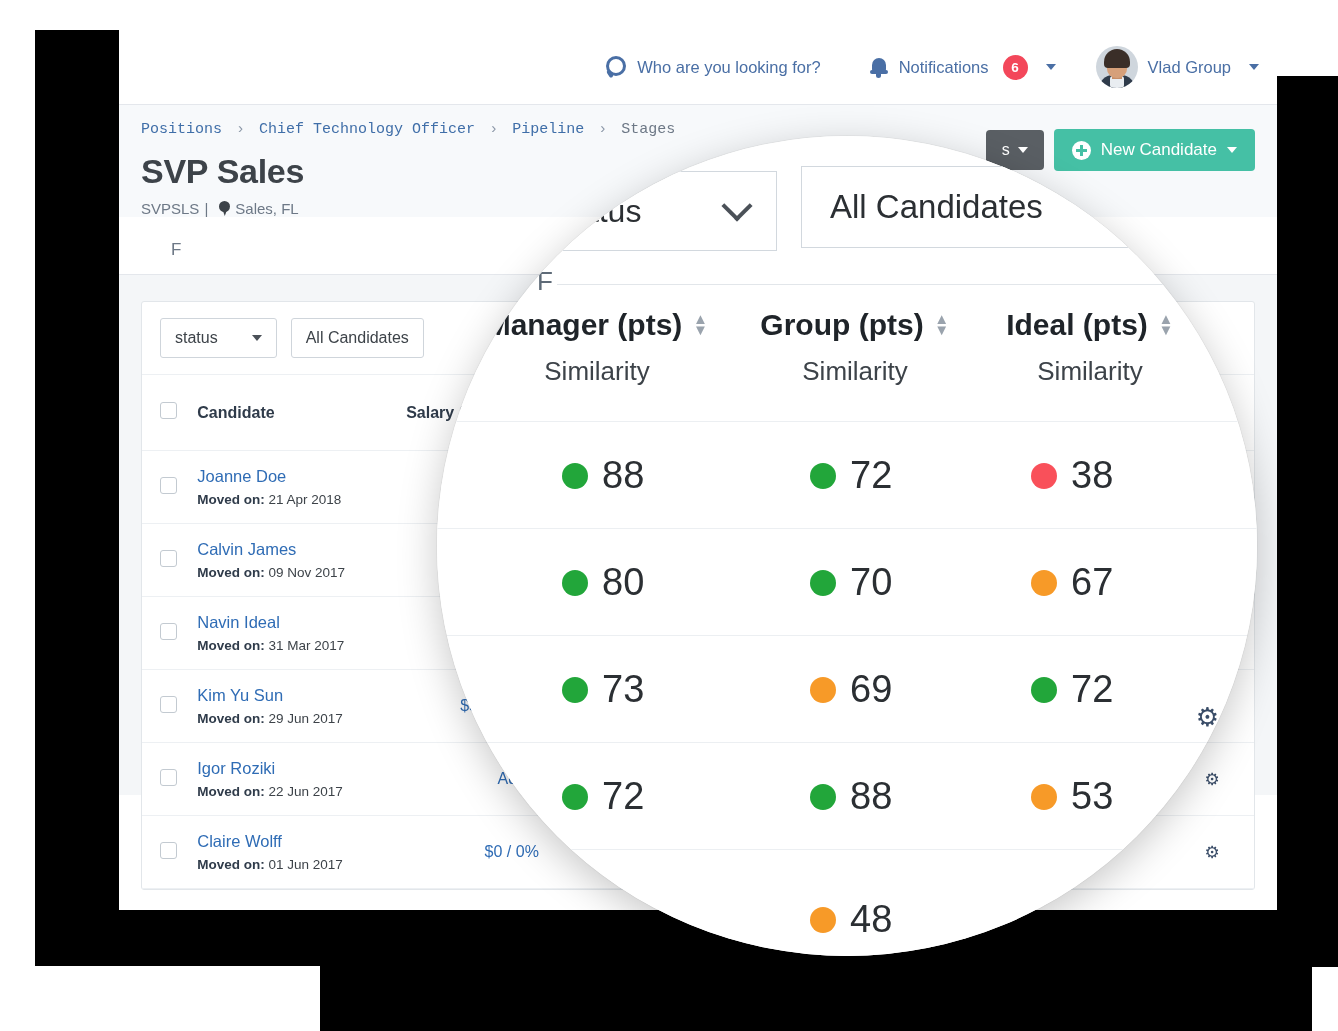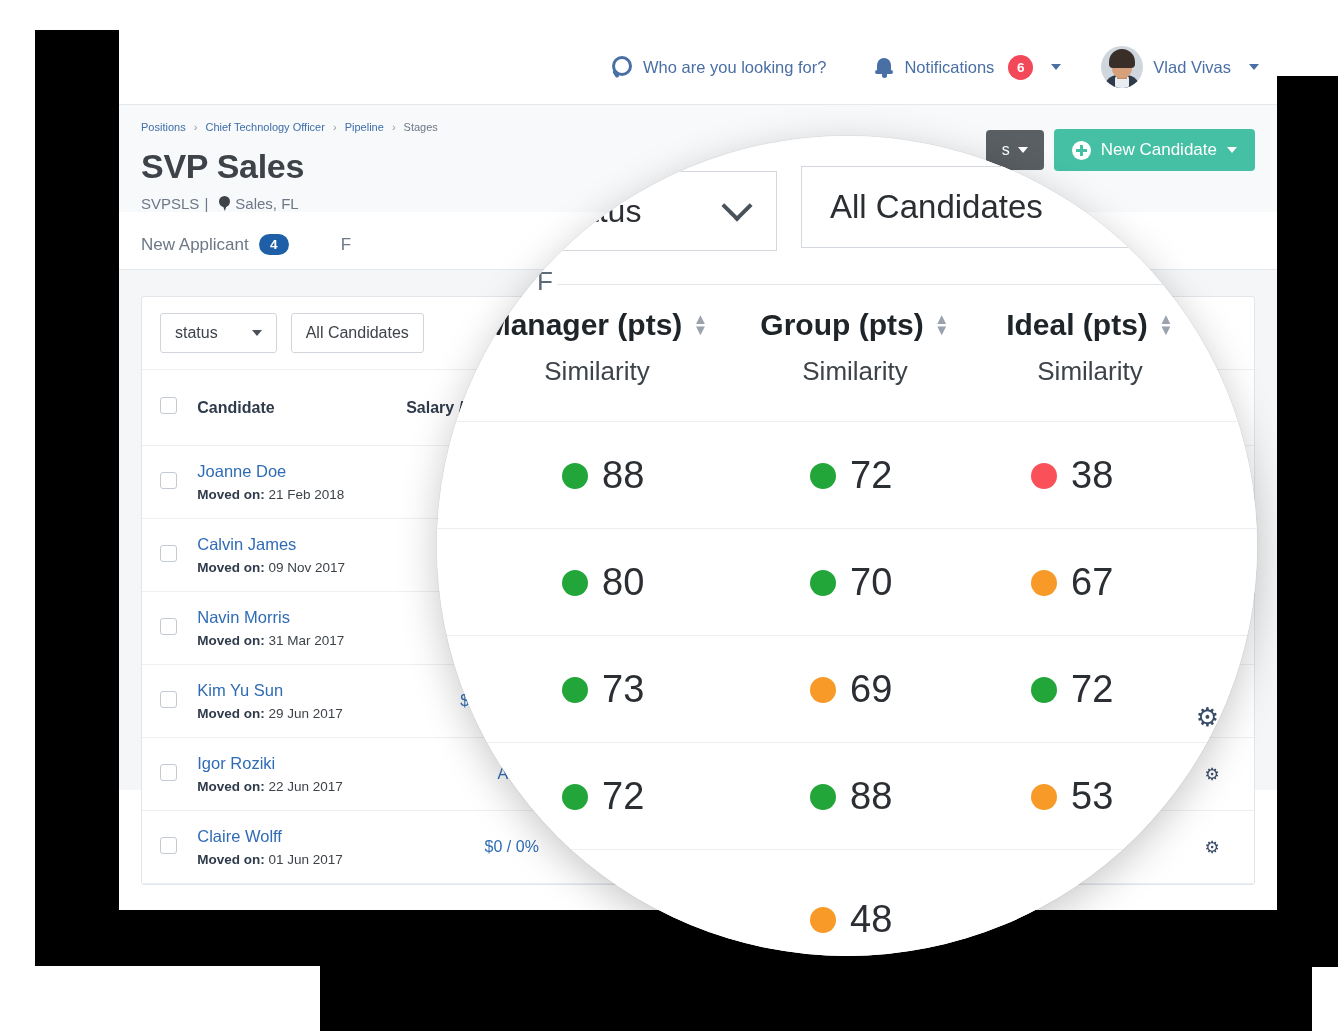--- a/index.html
+++ b/index.html
@@ -77,21 +77,21 @@
   .av-face{ position:absolute; left:11px; top:9px; width:20px; height:23px;
     background:#d6a07a; border-radius:10px 10px 9px 9px;}
   .av-body{ position:absolute; left:3px; top:29px; width:36px; height:15px;
     background:#2f3b4a; border-radius:14px 14px 0 0;}
   .av-neck{ position:absolute; left:16px; top:26px; width:10px; height:7px; background:#c68e68;}
   .av-shirt{position:absolute; left:14px; top:30px; width:14px; height:12px;
     background:#e9edf1; border-radius:3px;}
 
   
   .pagehead { background:#f7f9fb; padding: 16px 22px 0 22px; position:relative; }
-  .crumb { font-size:11px; color:#3f6ea8; }
+  .crumb { font-size:15px; color:#3f6ea8;font-family:Liberation Mono, monospace; }
   .crumb .sep { color:#8c98a8; margin:0 5px; }
   .crumb .last { color:#6d7886; }
   .h1 { font-size:34px; color:#3d4349; font-weight:bold; margin-top:14px; letter-spacing:-0.3px;}
   .sub { font-size:15px; color:#6d7886; margin-top:9px; display:flex; align-items:center; gap:5px;}
   .pin { width:11px; height:15px; position:relative; display:inline-block; margin-left:6px;}
   .pin::before{content:""; position:absolute; left:0; top:0; width:11px; height:11px;
     background:#3d4349; border-radius:50%;}
   .pin::after{content:""; position:absolute; left:3px; top:8px; width:5px; height:7px;
     background:#3d4349; clip-path:polygon(0 0,100% 0,50% 100%);}
 
@@ -204,21 +204,21 @@
       </div>
 
       <div class="tb-item tb-user">
         <span class="avatar">
           <span class="av-body"></span>
             <span class="av-shirt"></span>
             <span class="av-neck"></span>
           <span class="av-face"></span>
             <span class="av-hair"></span>
         </span>
-        <span>Vlad Vivas</span>
+        <span>Vlad Group</span>
         <span class="caret-dn"></span>
       </div>
     </div>
 
     <div class="pagehead">
       <div class="crumb">
         <span>Positions</span>
         <span class="sep">›</span>
         <span>Chief Technology Officer</span>
         <span class="sep">›</span>
@@ -243,24 +243,20 @@
         </button>
         <button class="btn-teal">
           <span class="plus-ico"></span>
           <span>New Candidate</span>
           <span class="caret-w"></span>
         </button>
       </div>
     </div>
 
     <div class="tabs">
-      <div class="tab">
-        <span>New Applicant</span>
-        <span class="pill">4</span>
-      </div>
       <div class="tab-sp"></div>
       <div class="tab">
         <span>F</span>
       </div>
     </div>
 
     <div class="content">
       <div class="panel">
 
         <div class="panel-top">
@@ -299,21 +295,21 @@
               </th>
               <th style="width:60px"></th>
             </tr>
           </thead>
           <tbody>
             <tr>
               <td style="padding-left:18px"><span class="cb"></span></td>
               <td>
                 <div class="cand-name">Joanne Doe</div>
                 <div class="moved"><b>Moved on:</b>
-                  <span>21 Feb 2018</span></div>
+                  <span>21 Apr 2018</span></div>
               </td>
               <td style="text-align:center">$40,999 / 10</td>
               <td>88</td>
               <td>72</td>
               <td>38</td>
               <td class="gear" style="text-align:center">⚙</td>
             </tr>
             <tr>
               <td style="padding-left:18px"><span class="cb"></span></td>
               <td>
@@ -323,21 +319,21 @@
               </td>
               <td style="text-align:center">Add</td>
               <td>80</td>
               <td>70</td>
               <td>67</td>
               <td class="gear" style="text-align:center">⚙</td>
             </tr>
             <tr>
               <td style="padding-left:18px"><span class="cb"></span></td>
               <td>
-                <div class="cand-name">Navin Morris</div>
+                <div class="cand-name">Navin Ideal</div>
                 <div class="moved"><b>Moved on:</b>
                   <span>31 Mar 2017</span></div>
               </td>
               <td style="text-align:center">Add</td>
               <td>73</td>
               <td>69</td>
               <td>72</td>
               <td class="gear" style="text-align:center">⚙</td>
             </tr>
             <tr>

